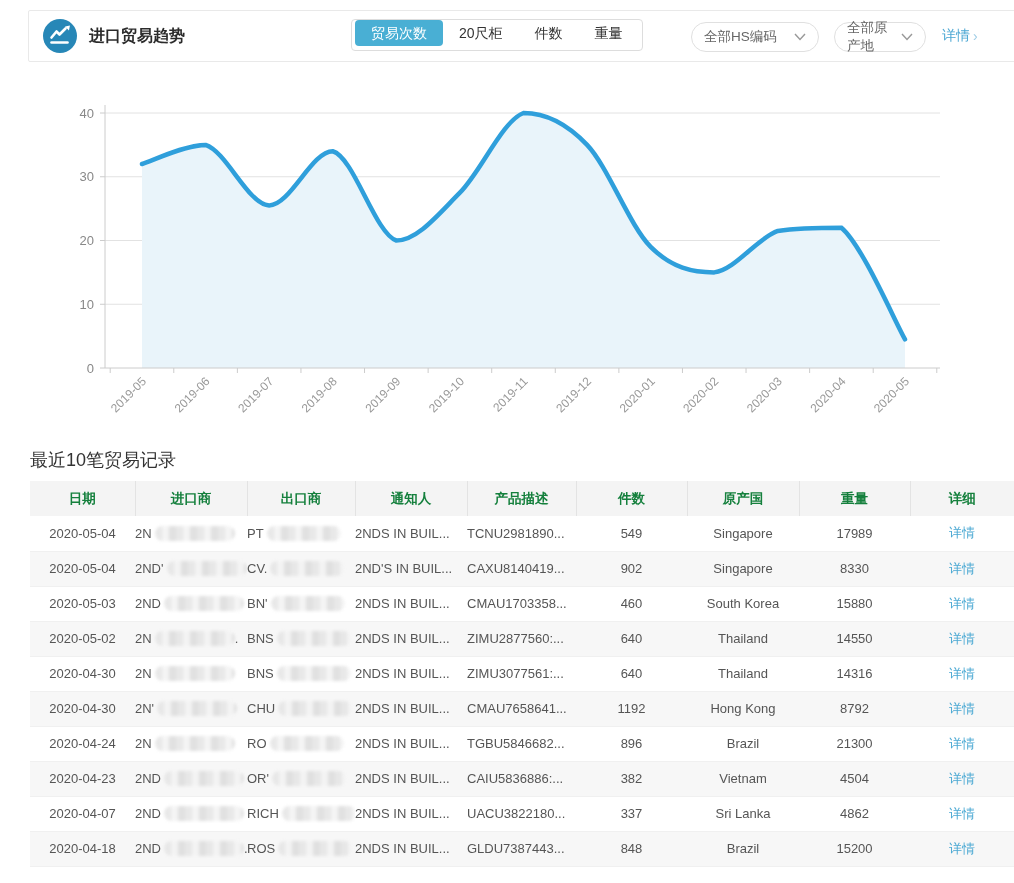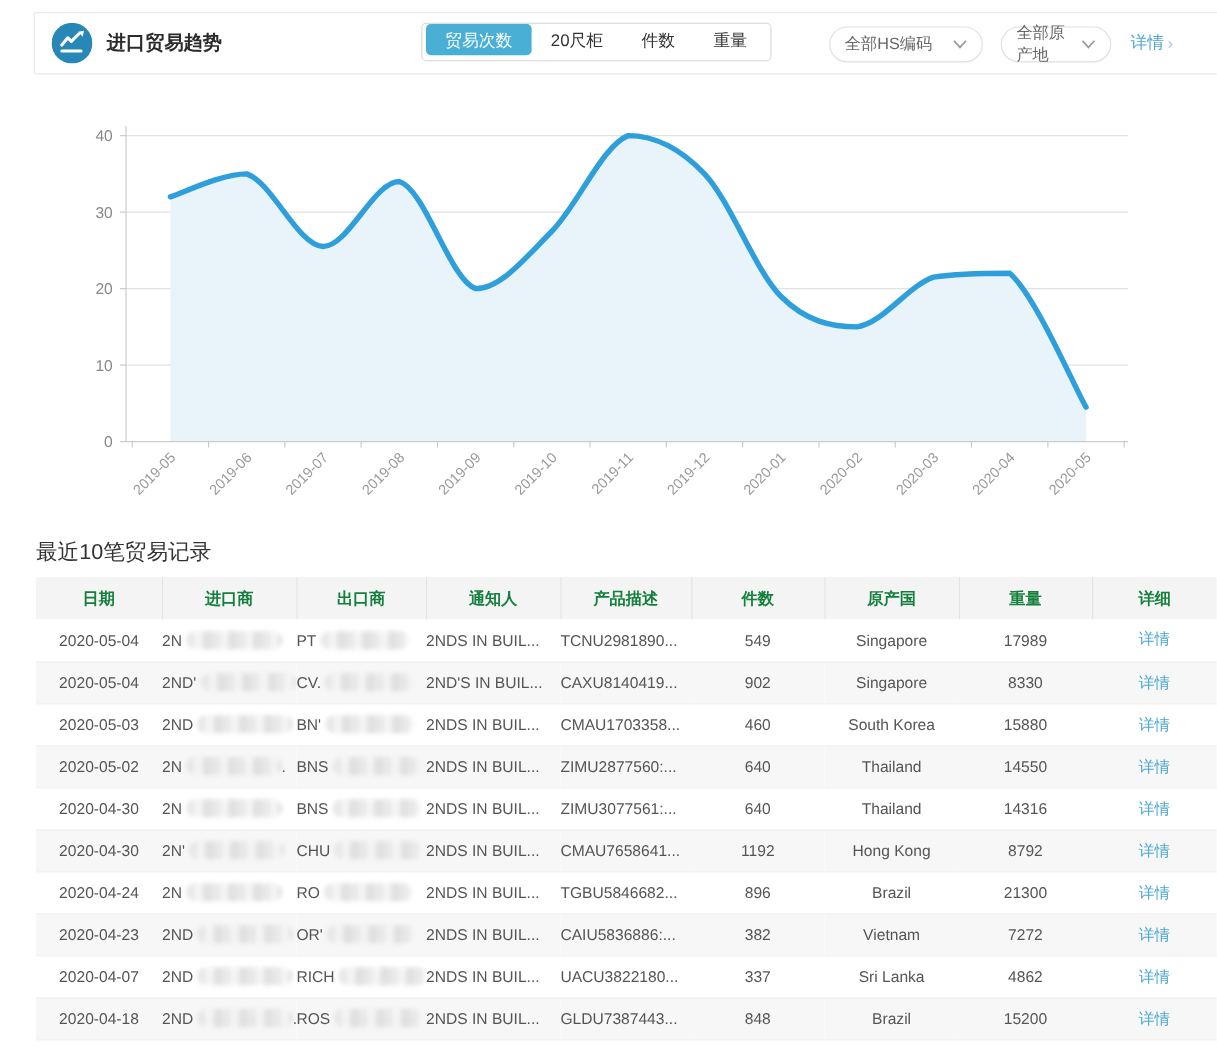--- a/index.html
+++ b/index.html
@@ -238,21 +238,21 @@
         <td class="ta-c"><a class="row-detail">详情</a></td>
       </tr>
       <tr class="even">
         <td class="ta-c">2020-04-23</td>
         <td class="ta-l"><span>2ND</span><span class="blob b1"></span><span></span></td>
         <td class="ta-l"><span>OR'</span><span class="blob b2"></span></td>
         <td class="ta-l">2NDS IN BUIL...</td>
         <td class="ta-l">CAIU5836886:...</td>
         <td class="ta-c">382</td>
         <td class="ta-c">Vietnam</td>
-        <td class="ta-c">7272</td>
+        <td class="ta-c">4504</td>
         <td class="ta-c"><a class="row-detail">详情</a></td>
       </tr>
       <tr class="odd">
         <td class="ta-c">2020-04-07</td>
         <td class="ta-l"><span>2ND</span><span class="blob b1"></span><span></span></td>
         <td class="ta-l"><span>RICH</span><span class="blob b2"></span></td>
         <td class="ta-l">2NDS IN BUIL...</td>
         <td class="ta-l">UACU3822180...</td>
         <td class="ta-c">337</td>
         <td class="ta-c">Sri Lanka</td>

